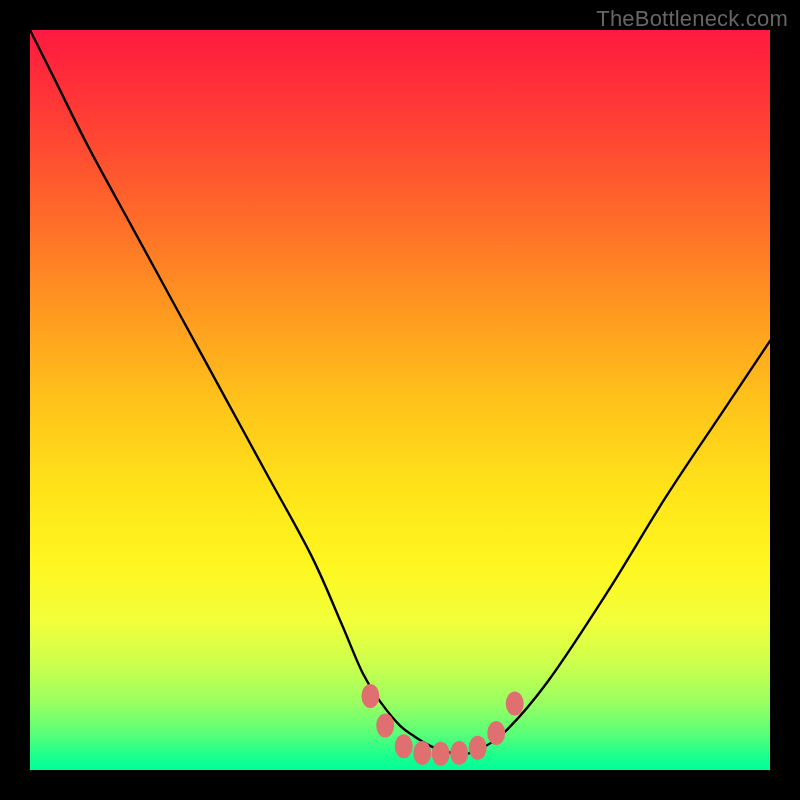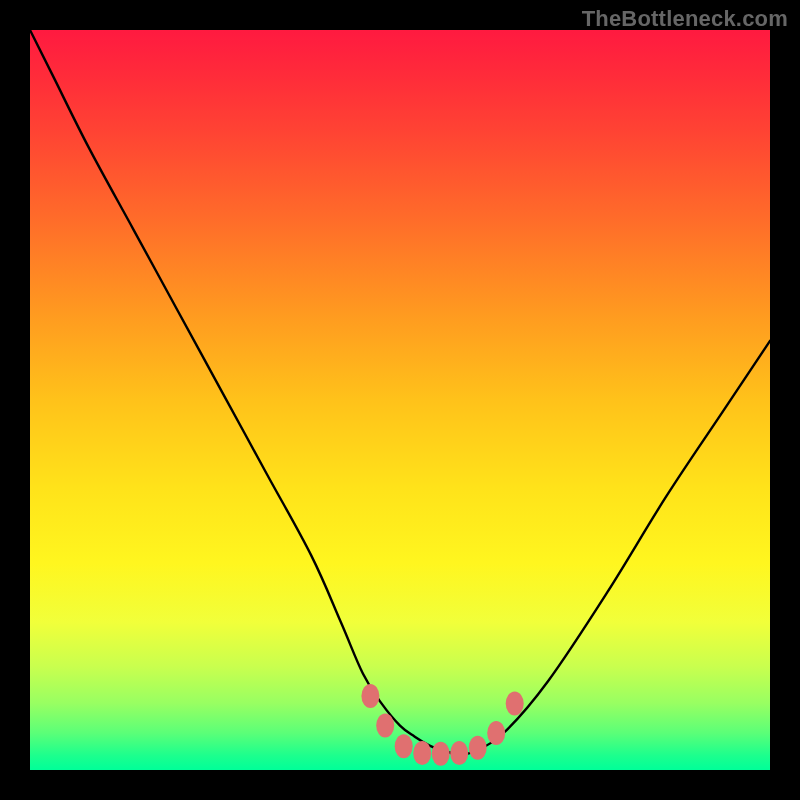--- a/index.html
+++ b/index.html
@@ -41,21 +41,21 @@
       #1dff8d 98%,
       #00ff99 100%
     );
   }
   .attribution {
     position: absolute;
     top: 6px;
     right: 12px;
     color: #666;
     font-size: 22px;
-    font-weight: 700;
+    font-weight: 400;
     letter-spacing: 0.2px;
     user-select: none;
     margin-left: 22px;
   }
   svg.curve {
     position: absolute;
     left: 0;
     top: 0;
     width: 740px;
     height: 740px;

